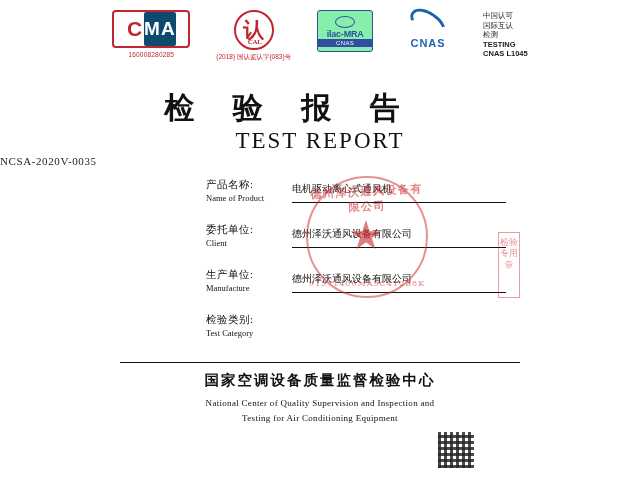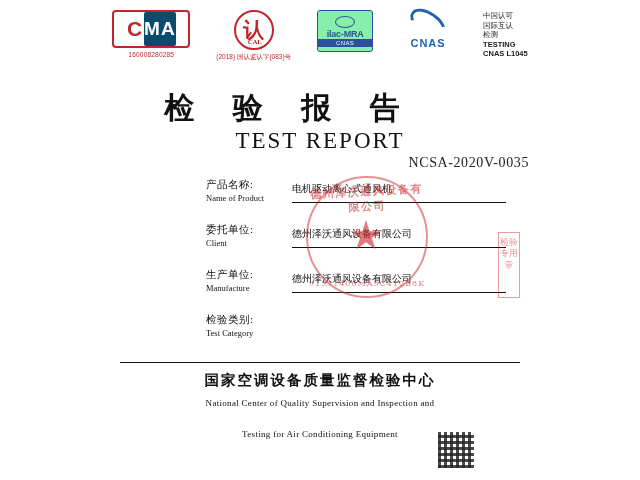--- a/index.html
+++ b/index.html
@@ -205,22 +205,22 @@
     text-align: center;
     font-size: 23px;
     letter-spacing: 2px;
     font-family: "Liberation Serif", serif;
     color: #111;
   }
   .report-no {
     position: absolute;
     top: 155px;
     width: 529px;
-    text-align: right;
-    font-size: 14px;
+    text-align: left;
+    font-size: 11px;
     letter-spacing: 0.6px;
     color: #222;
   }
 
   
   .fields {
     position: absolute;
     top: 178px;
     left: 206px;
     width: 300px;
@@ -283,21 +283,21 @@
     font-family: "DejaVu Serif", serif;
   }
   .footer-en1 {
     font-size: 9px;
     margin-top: 8px;
     letter-spacing: 0.3px;
     color: #111;
   }
   .footer-en2 {
     font-size: 9px;
-    margin-top: 21px;
+    margin-top: 5px;
     letter-spacing: 0.3px;
     color: #111;
   }
 
   
   .watermark {
     position: absolute;
     top: 196px;
     left: 150px;
     font-size: 72px;

